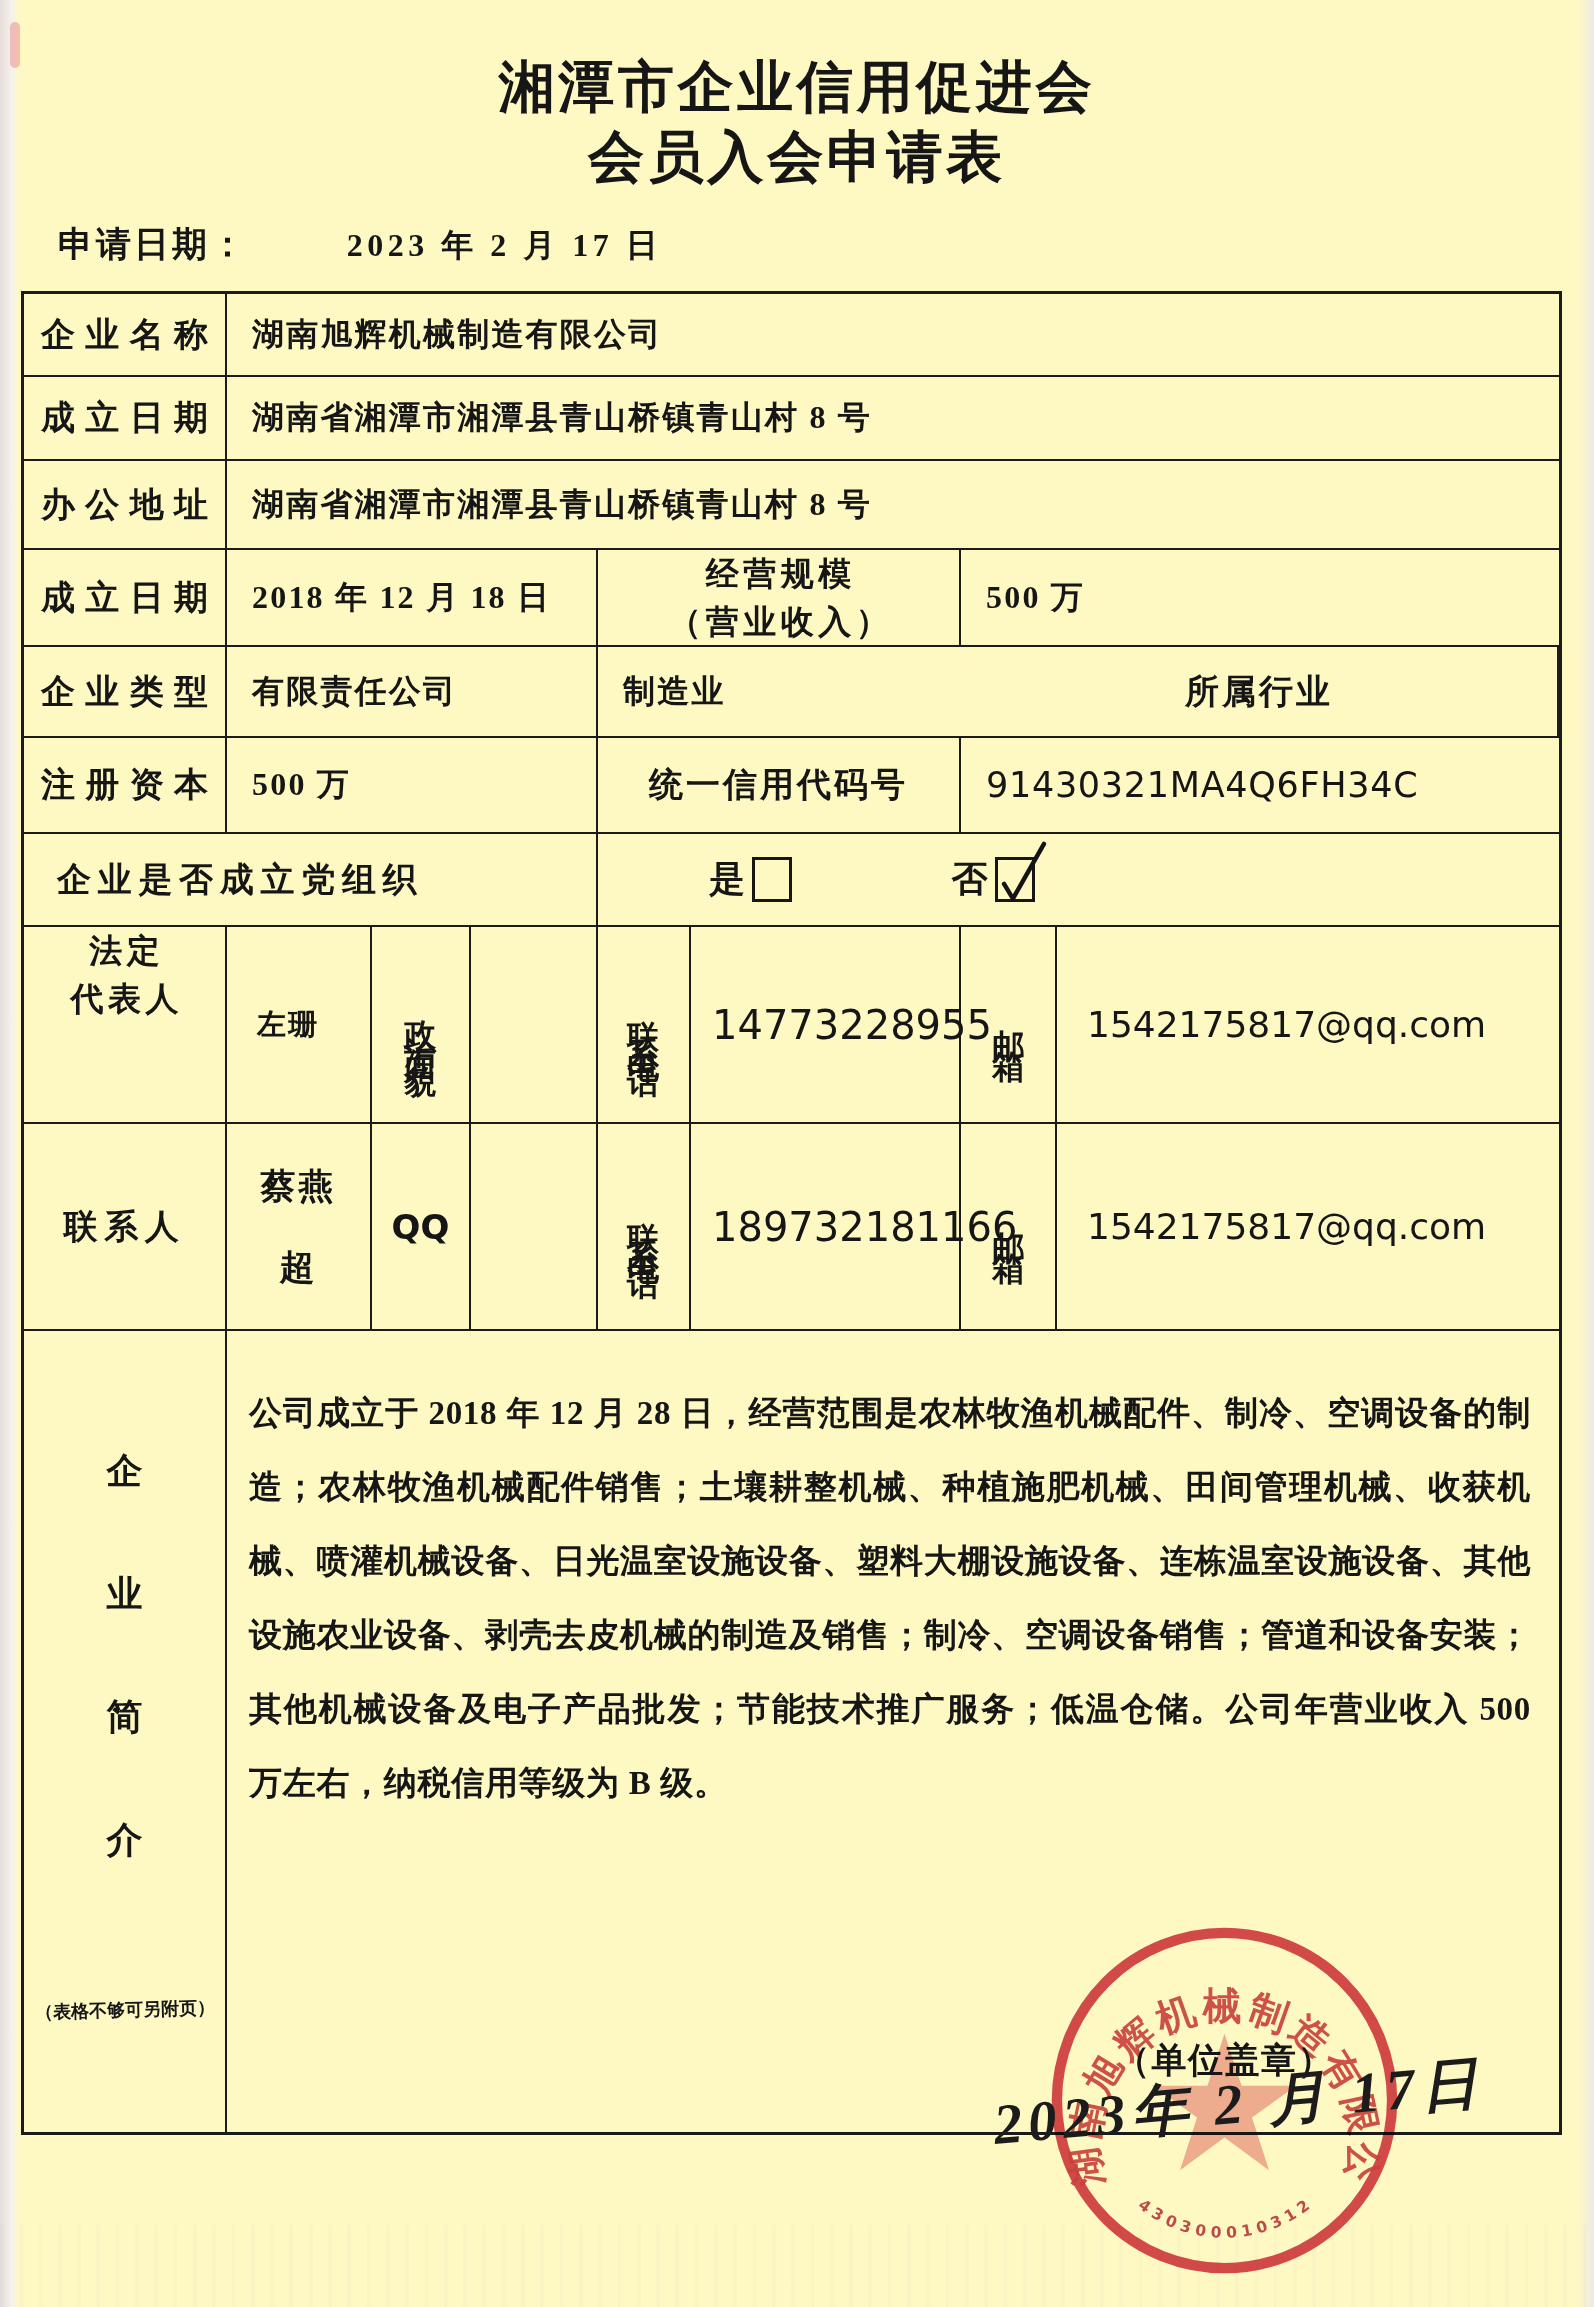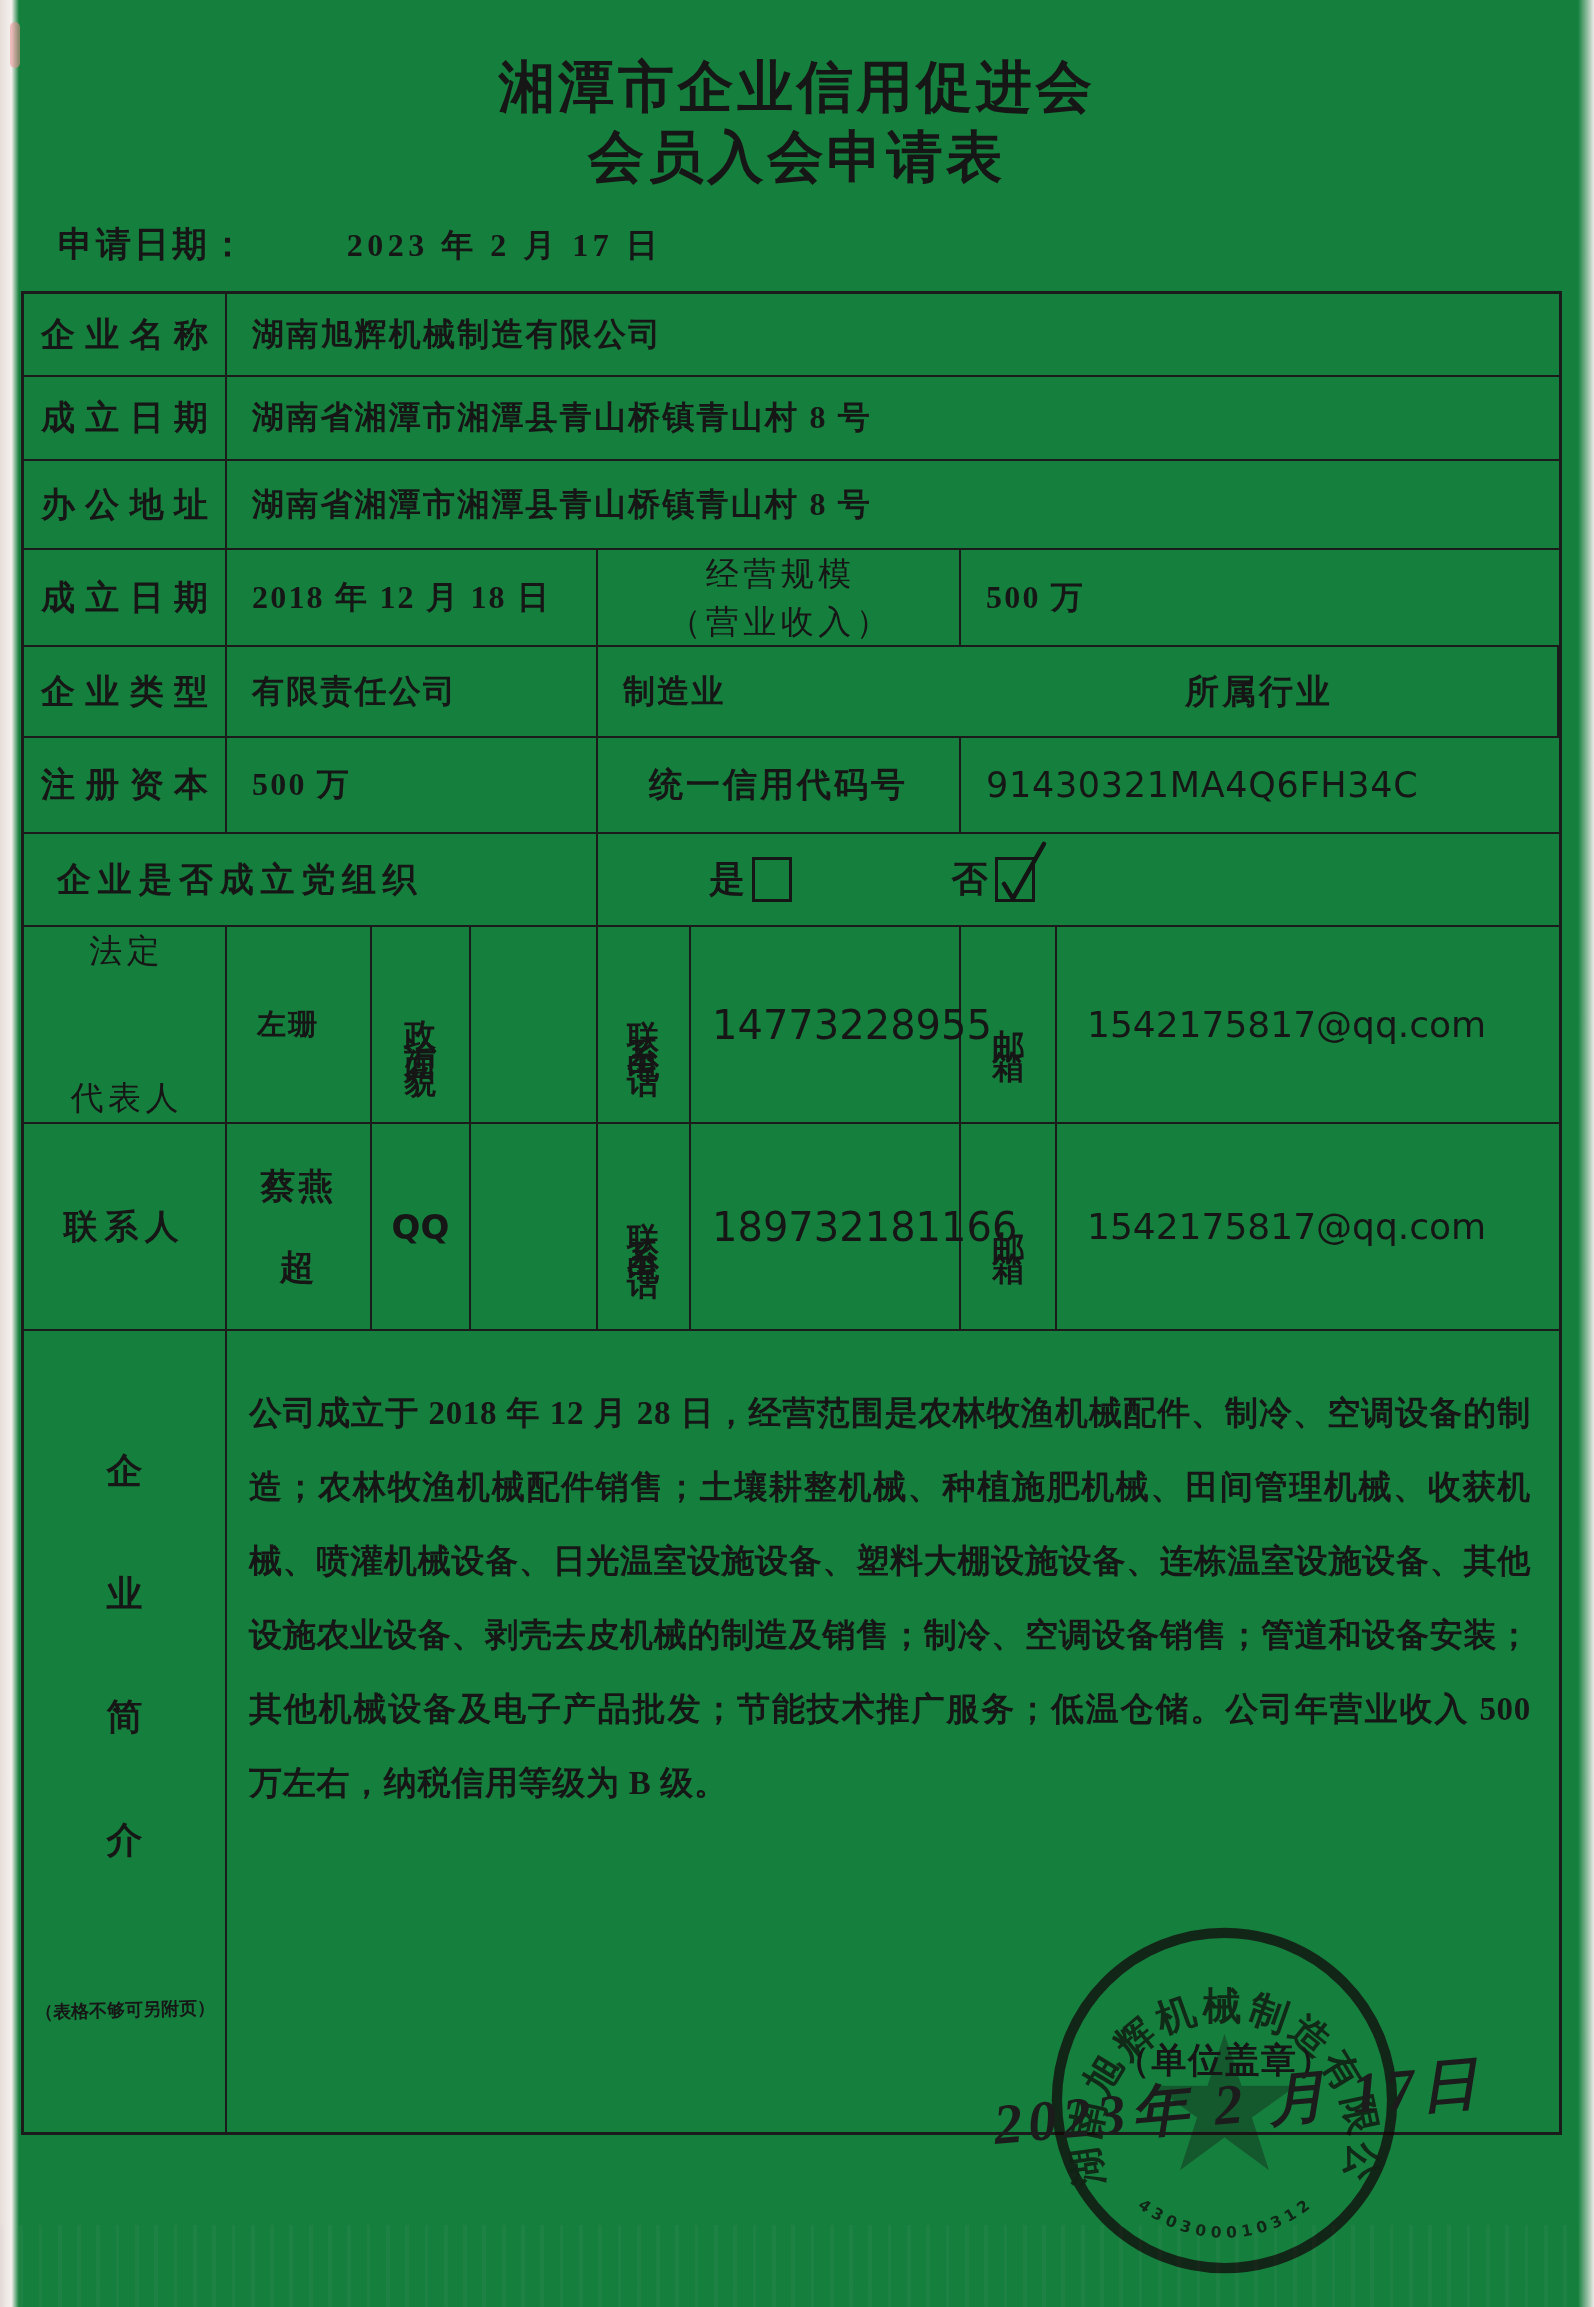--- a/index.html
+++ b/index.html
@@ -5,21 +5,21 @@
   html,body{margin:0;padding:0;}
   body{
     width:1594px;height:2307px;
     background:#efeeec;
     font-family:"Liberation Serif","DejaVu Serif",serif;
     color:#161616;
     -webkit-font-smoothing:antialiased;
   }
   .page{
     position:relative;width:1594px;height:2307px;overflow:hidden;
-    background:#15803d;
+    background:#fef9c3;
   }
   
   .edge-left{position:absolute;left:0;top:0;width:19.3px;height:100%;
     background:linear-gradient(to right,#e6ddd8,#f5f1ee 60%,rgba(255,255,255,0));}
   .edge-right{position:absolute;right:0;top:0;width:16.3px;height:100%;
     background:linear-gradient(to left,#eceae7,rgba(255,255,255,0));}
   .mark-pink{position:absolute;left:10.4px;top:22px;width:9.6px;height:46px;
     background:#e98f93;opacity:.55;border-radius:5.2px;}
   .bottom-streaks{position:absolute;left:0;bottom:0;width:100%;height:82px;opacity:.35;
     background:repeating-linear-gradient(90deg,rgba(175,160,190,.14) 0 3.7px,rgba(255,255,255,0) 3.7px 19.3px);}
@@ -45,21 +45,21 @@
   .no-r{border-right:none;}
   .no-b{border-bottom:none;}
   .sp2{grid-column:span 2;}
   .sp3{grid-column:span 3;}
   .sp4{grid-column:span 4;}
   .sp7{grid-column:span 7;}
 
   .lbl{justify-content:center;font-size:34px;letter-spacing:10.4px;font-weight:600;
     text-indent:10.4px;}
   .lbl-tight{justify-content:center;font-size:34px;letter-spacing:3px;font-weight:600;}
-  .lbl-2line{flex-direction:column;justify-content:space-between;font-size:33px;font-weight:400;
+  .lbl-2line{flex-direction:column;justify-content:flex-start;font-size:33px;font-weight:700;
     line-height:48px;letter-spacing:4.5px;text-indent:4.5px;}
   .val{padding-left:25px;font-size:32px;letter-spacing:2.2px;font-weight:600;}
   .val-num{padding-left:25px;font-size:35px;letter-spacing:0.7px;
     font-family:"DejaVu Sans","Liberation Sans",sans-serif;font-weight:500;}
   .vtext{writing-mode:vertical-rl;text-orientation:upright;font-size:32px;font-weight:600;
     letter-spacing:15px;margin:auto;}
   .vtext-2{writing-mode:vertical-rl;text-orientation:upright;font-size:33px;font-weight:600;
     letter-spacing:22px;margin:auto;}
   .phone{padding-left:21px;font-size:40px;
     font-family:"DejaVu Sans","Liberation Sans",sans-serif;font-weight:500;}

